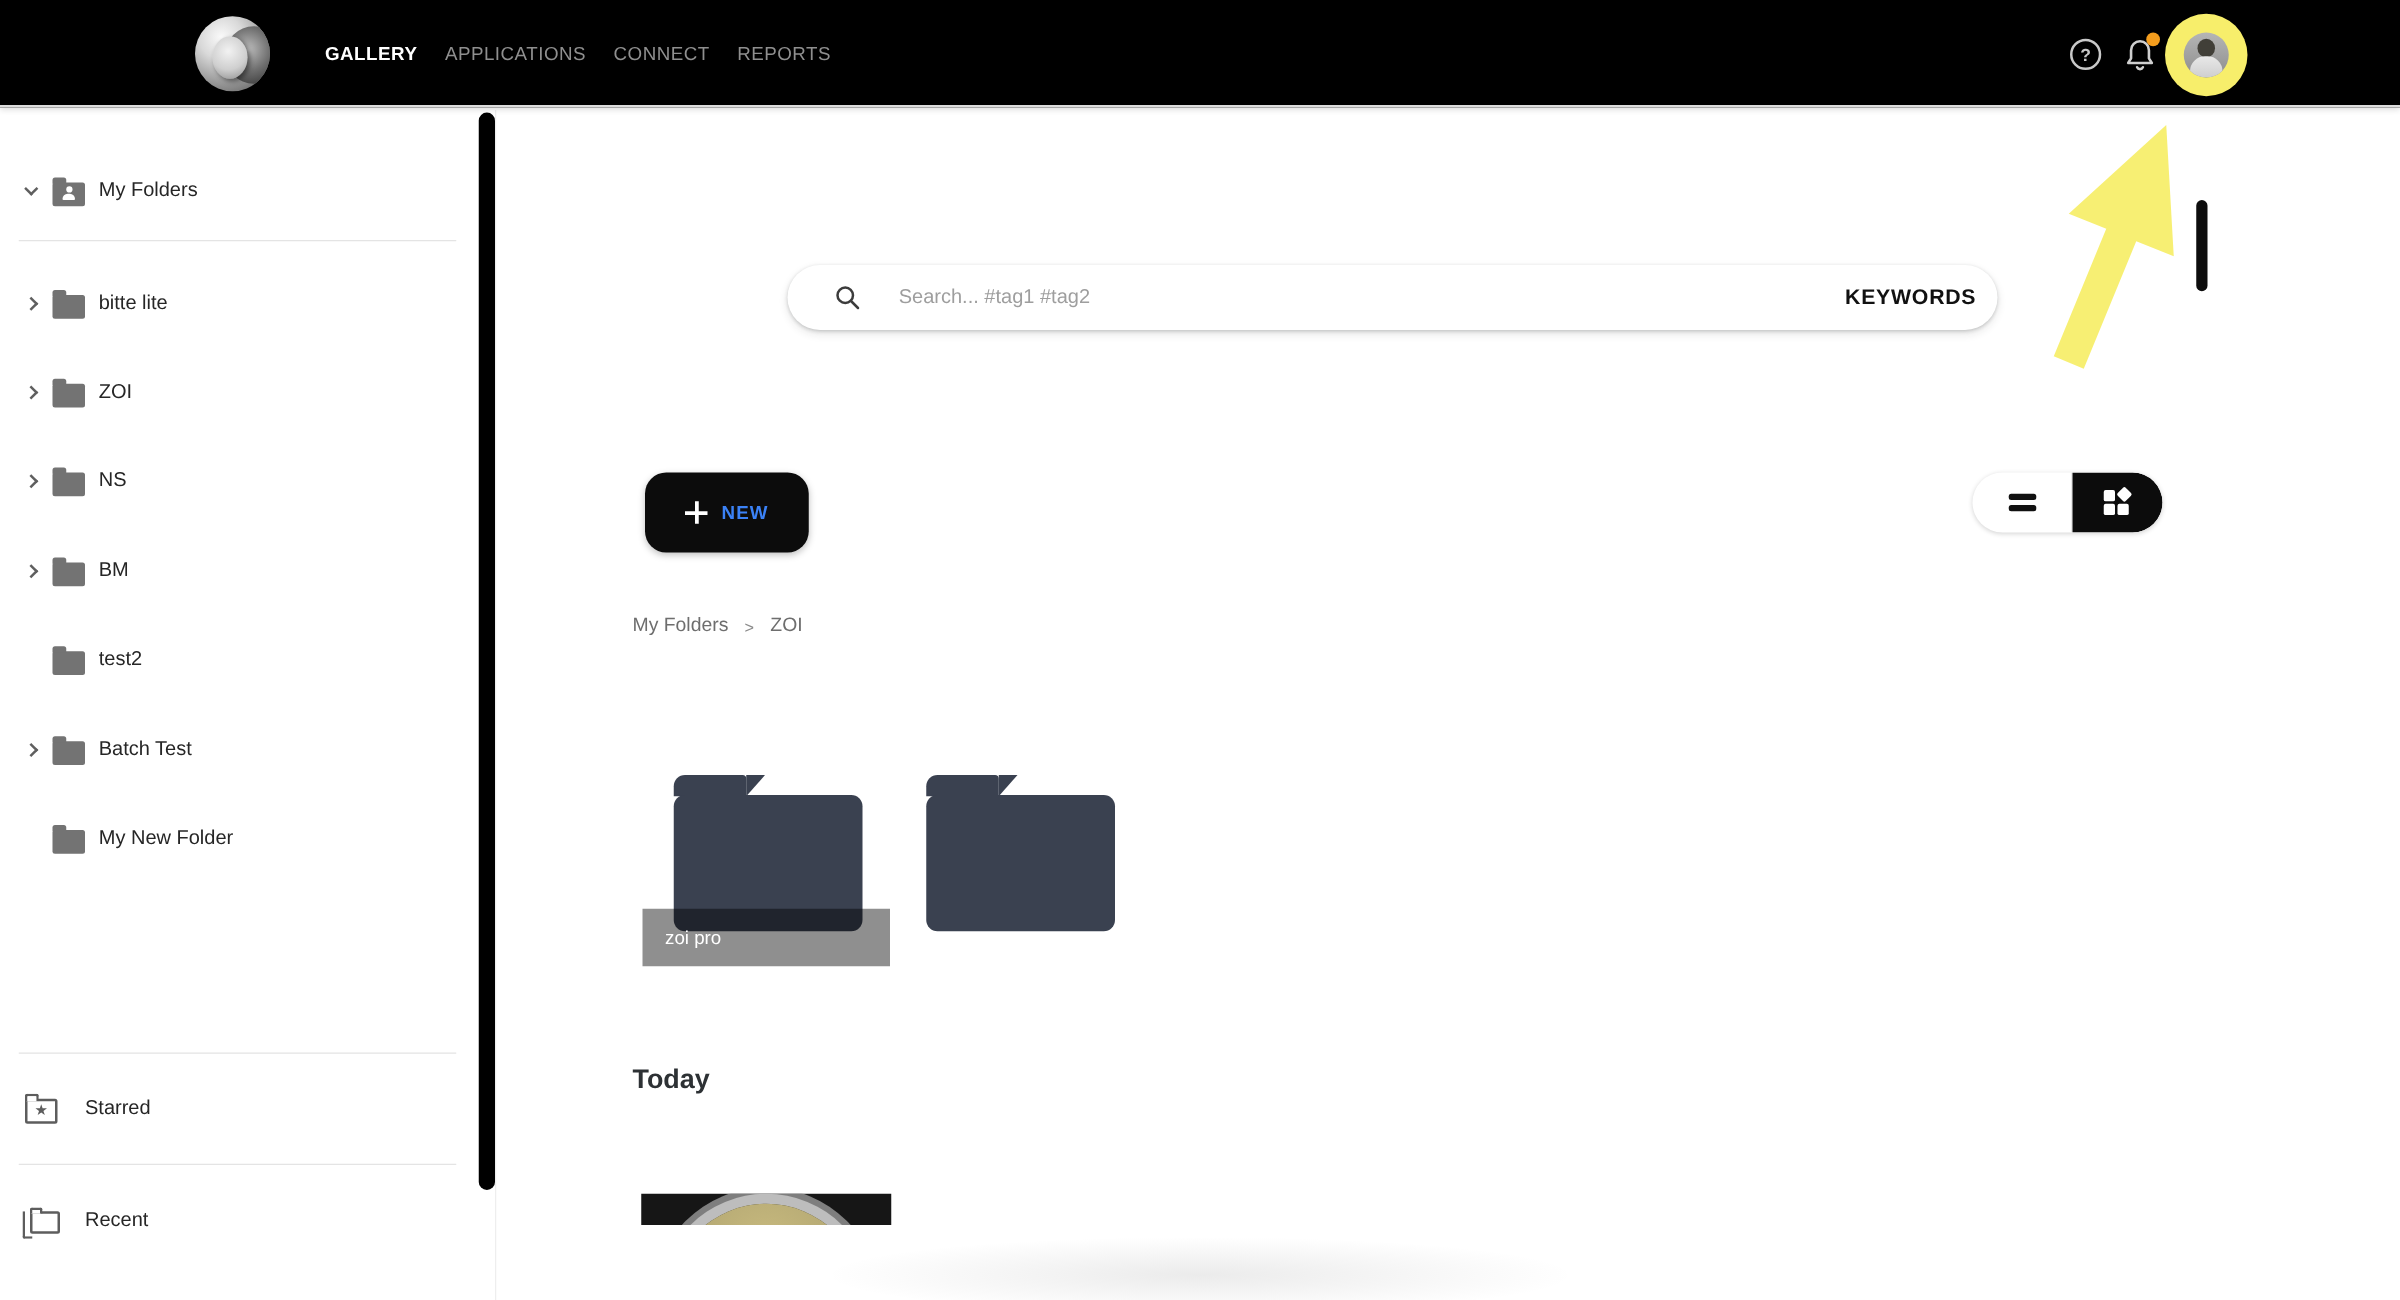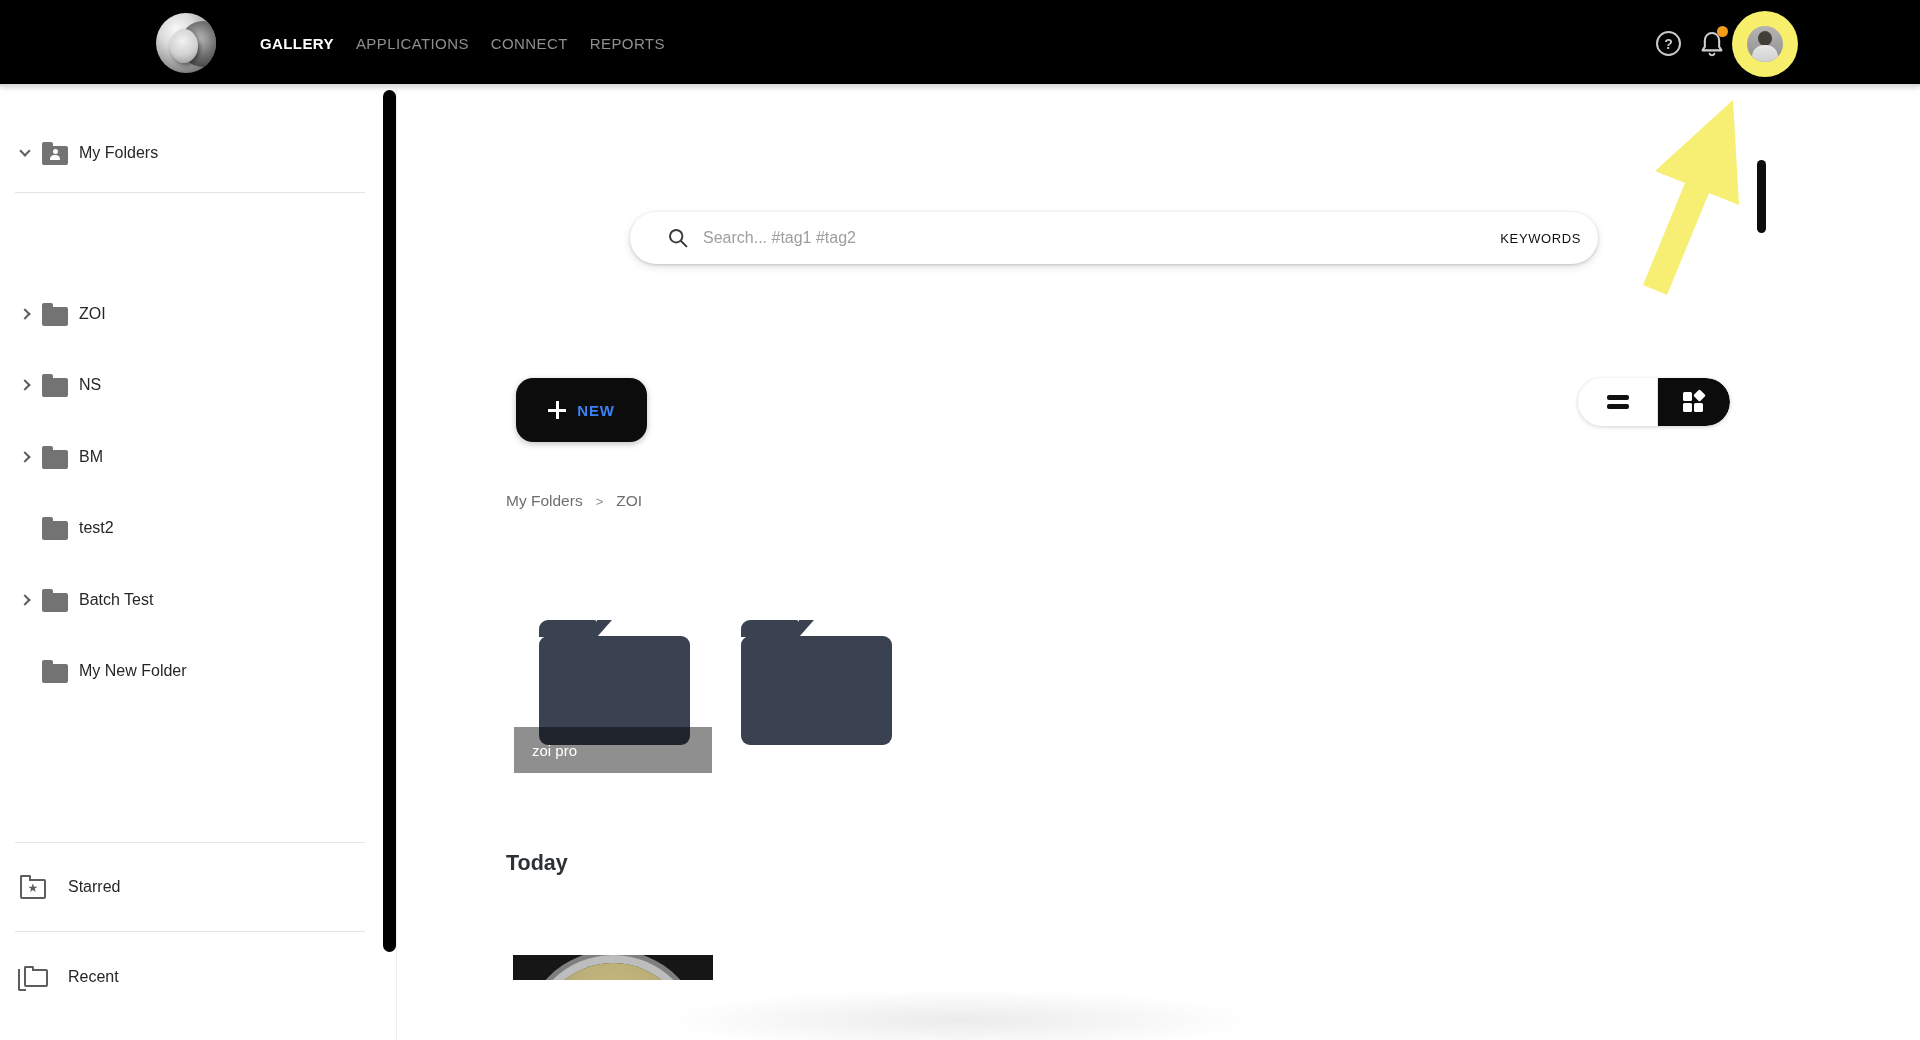--- a/index.html
+++ b/index.html
@@ -67,26 +67,26 @@
   .folders-o .tab { position:absolute; top:-5px; left:-2px; width:10px; height:5px; border:2px solid #5d5d5d; border-bottom:none; border-radius:2px 2px 0 0; background:#fff; }
   .folders-o::after { content:''; position:absolute; left:-8px; top:-2px; width:6px; height:20px;
                       border-left:2px solid #5d5d5d; border-bottom:2px solid #5d5d5d; border-radius:0 0 0 2px; }
 
   .sidebar-scrollbar { position:absolute; left:383px; top:90px; width:13px; height:862px; background:#000; border-radius:7px; z-index:20; cursor:pointer; }
   .sidebar-track { position:absolute; left:396px; top:88px; width:1px; height:952px; background:#eeeeee; }
 
   
   .search-bar { position:absolute; left:630px; top:212px; width:968px; height:52px; background:#fff; border-radius:26px;
                 box-shadow:0 1px 3px rgba(32,33,36,0.2), 0 3px 8px rgba(32,33,36,0.12);
-                display:flex; align-items:center; z-index:5; }
+                display:flex; align-items:center; z-index:5;gap:16px; }
   .search-ico { margin-left:38px; width:20px; height:20px; flex:0 0 auto; }
   .search-input { flex:1; margin-left:15px; border:none; outline:none; font-size:16px; color:#333;
                   font-family:"Liberation Sans", sans-serif; background:transparent; }
   .search-input::placeholder { color:#9e9e9e; }
-  .keywords-btn { margin-right:17px; font-size:13px; font-weight:400; letter-spacing:0.6px; color:#111; cursor:pointer; white-space:nowrap; }
+  .keywords-btn { margin-right:17px; font-size:17px; font-weight:700; letter-spacing:0.6px; color:#111; cursor:pointer; white-space:nowrap; }
 
   .new-btn { position:absolute; left:516px; top:378px; width:131px; height:64px; background:#0c0c0c; border-radius:17px;
              display:flex; align-items:center; justify-content:center; gap:11px; cursor:pointer;
              box-shadow:0 2px 6px rgba(0,0,0,0.25); }
   .plus-ico { position:relative; width:18px; height:18px; }
   .plus-ico::before { content:''; position:absolute; left:0; top:8px; width:18px; height:2.5px; background:#fff; }
   .plus-ico::after  { content:''; position:absolute; left:8px; top:0; width:2.5px; height:18px; background:#fff; }
   .new-lbl { color:#3b82f6; font-size:15px; font-weight:700; letter-spacing:0.8px; }
 
   .view-toggle { position:absolute; left:1578px; top:378px; width:152px; height:48px; border-radius:24px; background:#fff;
@@ -170,20 +170,31 @@
       <span class="ico-box">
           <span class="fold">
             <span class="tab"></span>
             <span class="psn"></span>
           </span>
         </span>
       <span class="lbl">My Folders</span>
     </div>
     <div class="divider" style="top:104px"></div>
 
+    <div class="side-row" style="top:135px">
+      <span class="chev-box">
+          <span class="chev right"></span>
+        </span>
+      <span class="ico-box">
+          <span class="fold">
+            <span class="tab"></span>
+          </span>
+        </span>
+      <span class="lbl">bitte lite</span>
+    </div>
 
     <div class="side-row" style="top:206px">
       <span class="chev-box">
           <span class="chev right"></span>
         </span>
       <span class="ico-box">
           <span class="fold">
             <span class="tab"></span>
           </span>
         </span>

